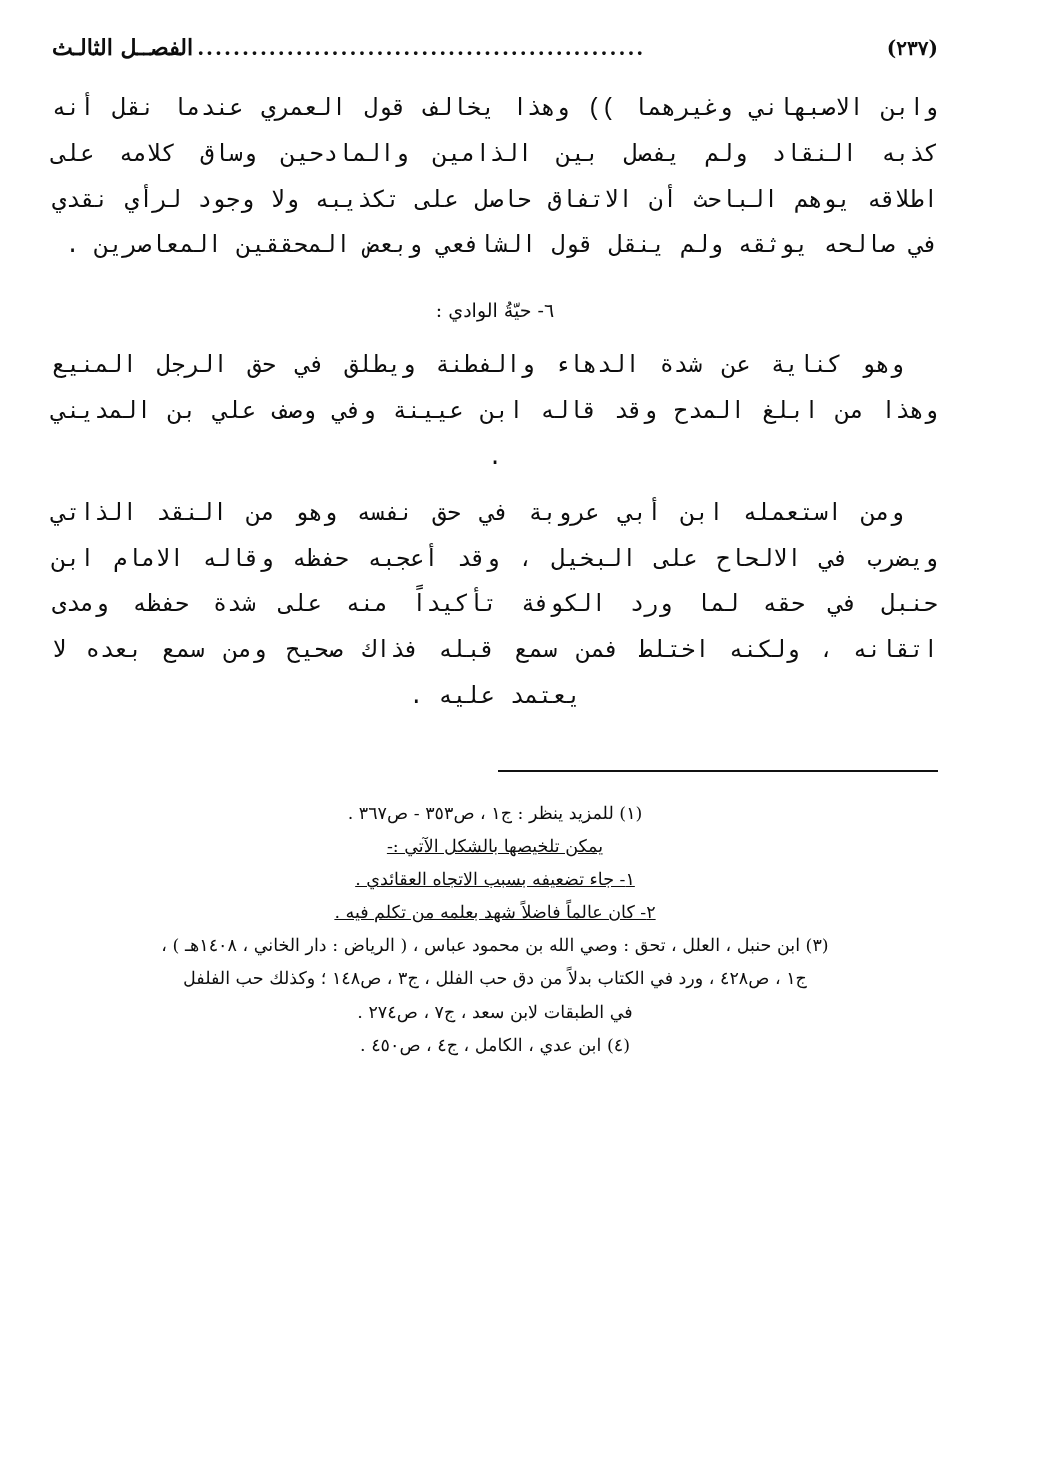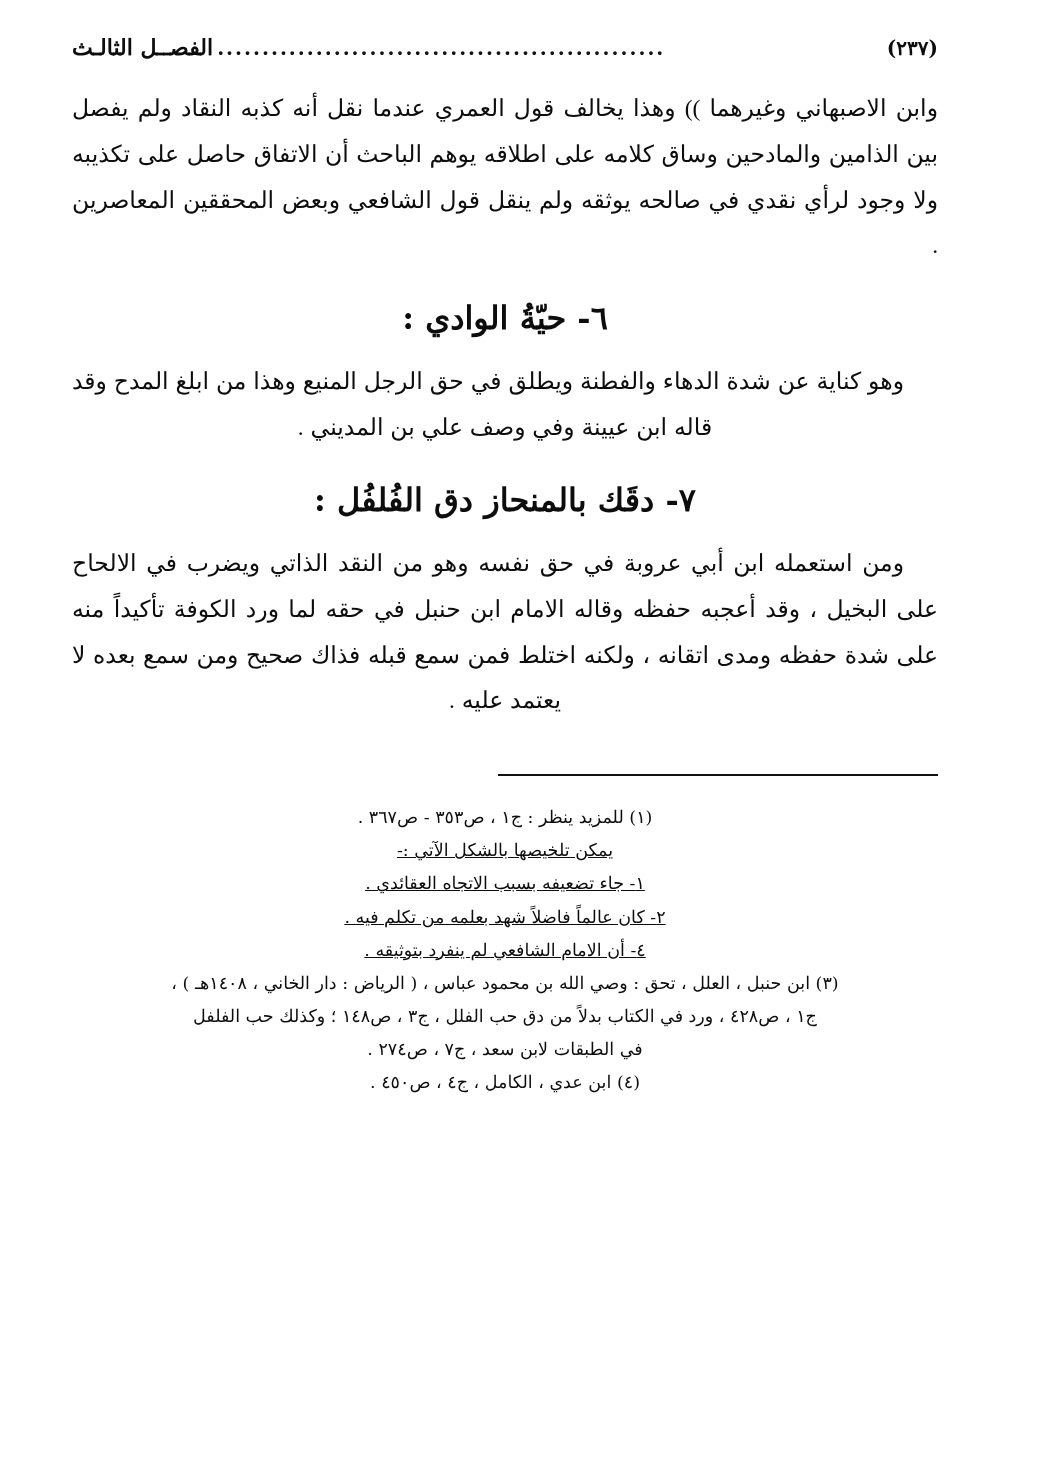--- a/index.html
+++ b/index.html
@@ -12,21 +12,21 @@
     height: 1480px;
     font-family: "DejaVu Sans", sans-serif;
     color: #0d0d0d;
     position: relative;
     overflow: hidden;
   }
   .page {
     width: 1046px;
     height: 1052px;
     box-sizing: border-box;
-    padding: 34px 108px 20px 72px;
+    padding: 34px 108px 20px 52px;
     position: relative;
   }
 
   
   .header {
     display: flex;
     flex-direction: row-reverse;
     align-items: baseline;
     justify-content: flex-start;
     direction: rtl;
@@ -58,39 +58,39 @@
     font-weight: bold;
     direction: rtl;
     text-align: right;
   }
 
   
   .para {
     direction: rtl;
     text-align: justify;
     text-align-last: center;
-    font-family: Liberation Serif, serif;
+    font-family: Liberation Mono, monospace;
     font-size: 23.5px;
     line-height: 1.95;
     margin: 0 0 10px 0;
     word-spacing: 1px;
   }
   .para.first {
     margin-top: 26px;
     text-align-last: right;
   }
   .para.tail {
     text-align-last: center;
   }
   .heading {
     direction: rtl;
     text-align: center;
     font-family: "DejaVu Serif", serif;
-    font-weight: bold;
-    font-size: 32px;
+    font-weight: normal;
+    font-size: 19px;
     margin: 30px 0 22px 0;
   }
   .indent {
     display: inline-block;
     width: 34px;
   }
   .fn-rule-wrap {
     display: flex;
     justify-content: flex-start;
     direction: rtl;
@@ -133,33 +133,31 @@
     <span class="dots">..................................................</span>
     <span class="page-number">(٢٣٧)</span>
   </div>
 
   <div class="para first"><span>وابن الاصبهاني وغيرهما )) وهذا يخالف قول العمري عندما نقل أنه كذبه النقاد ولم يفصل بين الذامين والمادحين وساق كلامه على اطلاقه يوهم الباحث أن الاتفاق حاصل على تكذيبه ولا وجود لرأي نقدي في صالحه يوثقه ولم ينقل قول الشافعي وبعض المحققين المعاصرين .</span></div>
 
   <div class="heading">٦- حيّةُ الوادي :</div>
 
   <div class="para tail"><span class="indent"></span><span>وهو كناية عن شدة الدهاء والفطنة ويطلق في حق الرجل المنيع وهذا من ابلغ المدح وقد قاله ابن عيينة وفي وصف علي بن المديني .</span></div>
 
-  <div class="heading">٧- دقَك بالمنحاز دق الفُلفُل :</div>
 
   <div class="para tail"><span class="indent"></span><span>ومن استعمله ابن أبي عروبة في حق نفسه وهو من النقد الذاتي ويضرب في الالحاح على البخيل ، وقد أعجبه حفظه وقاله الامام ابن حنبل في حقه لما ورد الكوفة تأكيداً منه على شدة حفظه ومدى اتقانه ، ولكنه اختلط فمن سمع قبله فذاك صحيح ومن سمع بعده لا يعتمد عليه .</span></div>
 
   <div class="fn-rule-wrap">
     <div class="fn-rule-line"></div>
   </div>
 
   <div class="footnotes">
     <div class="fn single">(١) للمزيد ينظر : ج١ ، ص٣٥٣ - ص٣٦٧ .</div>
     <div class="fn sub">يمكن تلخيصها بالشكل الآتي :-</div>
     <div class="fn sub">١- جاء تضعيفه بسبب الاتجاه العقائدي .</div>
     <div class="fn sub">٢- كان عالماً فاضلاً شهد بعلمه من تكلم فيه .</div>
-    <div class="fn sub">٤- أن الامام الشافعي لم ينفرد بتوثيقه .</div>
     <div class="fn">(٣) ابن حنبل ، العلل ، تحق : وصي الله بن محمود عباس ، ( الرياض : دار الخاني ، ١٤٠٨هـ ) ،</div>
     <div class="fn cont">ج١ ، ص٤٢٨ ، ورد في الكتاب بدلاً من دق حب الفلل ، ج٣ ، ص١٤٨ ؛ وكذلك حب الفلفل</div>
     <div class="fn cont">في الطبقات لابن سعد ، ج٧ ، ص٢٧٤ .</div>
     <div class="fn single">(٤) ابن عدي ، الكامل ، ج٤ ، ص٤٥٠ .</div>
   </div>
 
 </div>
 
 </body></html>

